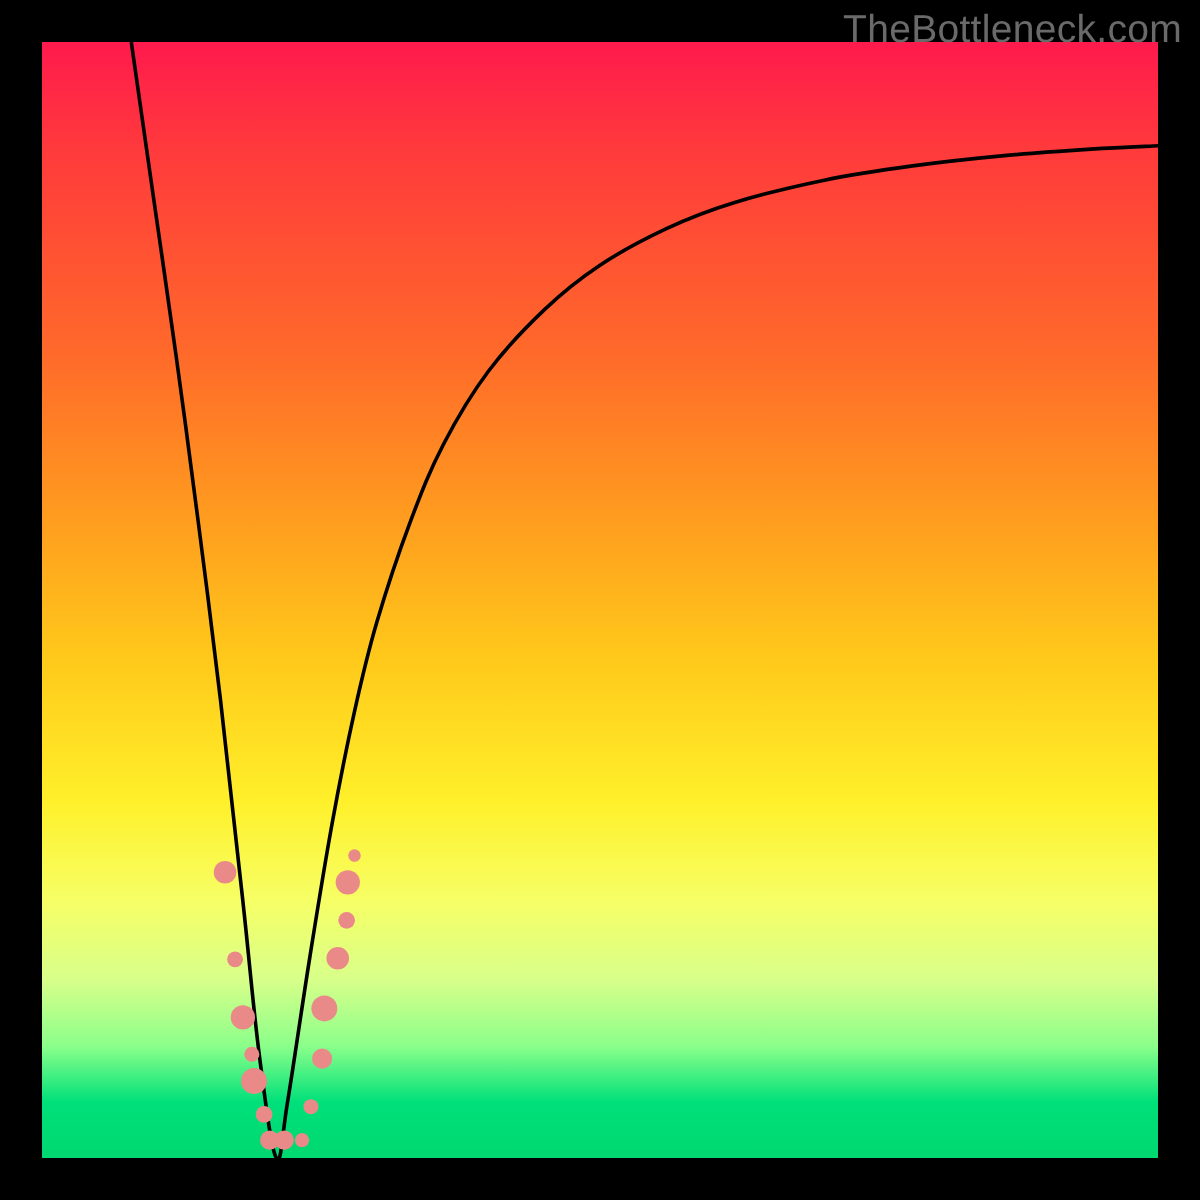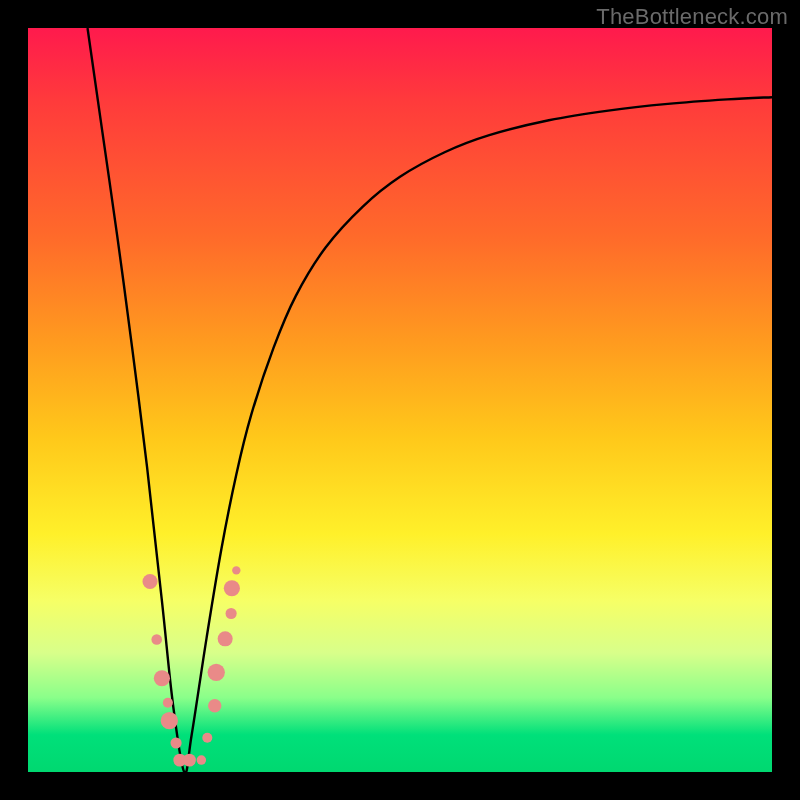--- a/index.html
+++ b/index.html
@@ -36,21 +36,21 @@
       #d8ff8a 84%,
       #8aff8a 90%,
       #00e07a 95%,
       #00d870 100%);
   }
   .watermark {
     position: absolute;
     top: 4px;
     right: 12px;
     color: #6a6a6a;
-    font-size: 22px;
+    font-size: 26px;
     font-weight: 500;
     letter-spacing: 0.2px;
     user-select: none;
   }
   svg.curve {
     position: absolute;
     top: 0;
     left: 0;
     width: 744px;
     height: 744px;

